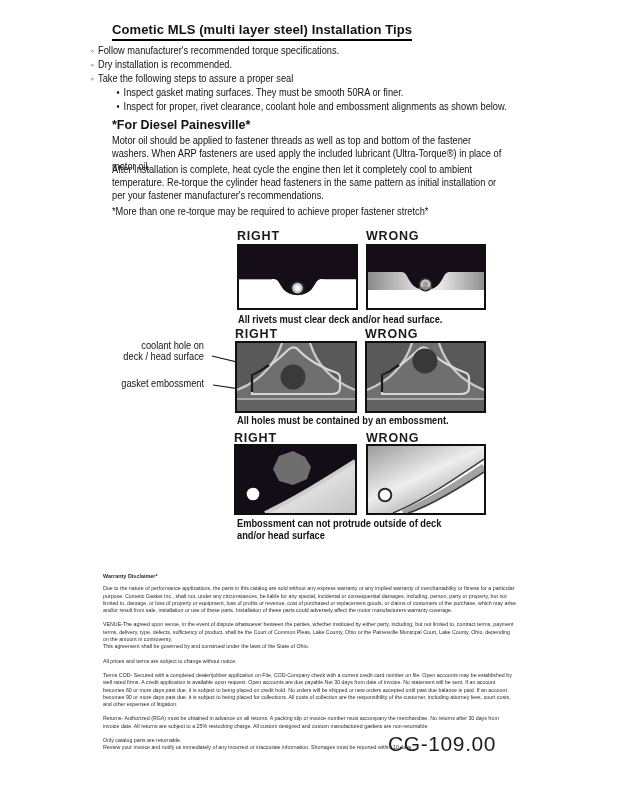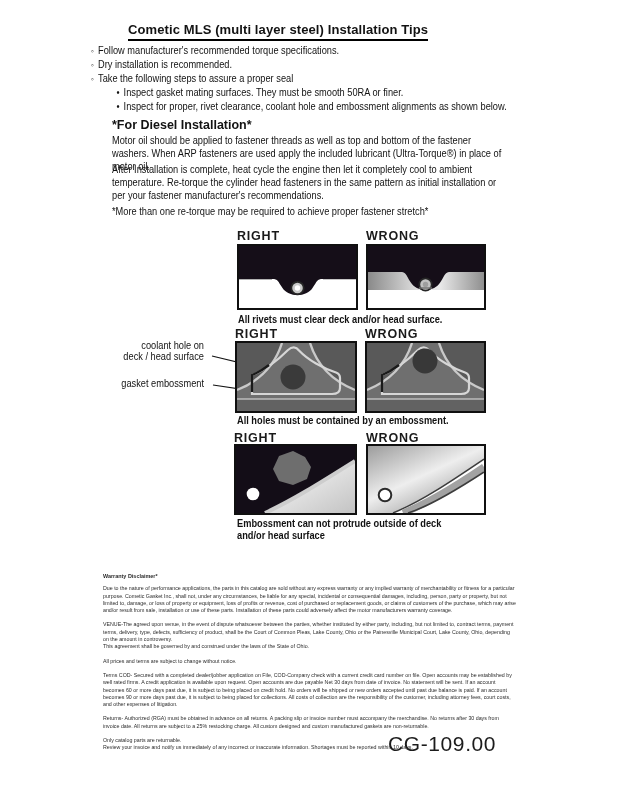--- a/index.html
+++ b/index.html
@@ -6,21 +6,21 @@
   body{
     width:618px;height:800px;position:relative;background:#ffffff;
     font-family:"Liberation Sans","DejaVu Sans",sans-serif;color:#121212;
     overflow:hidden;-webkit-font-smoothing:antialiased;
   }
   .abs{position:absolute;}
   .condensed{transform:scaleX(0.88);transform-origin:0 0;}
 
   
   .doc-title{
-    left:128px;top:22px;font-size:13px;font-weight:bold;
+    left:112px;top:22px;font-size:13px;font-weight:bold;
     border-bottom:2px solid #000;padding-bottom:2px;letter-spacing:0.1px;
   }
 
   
   .bullets{left:91px;top:44px;width:520px;font-size:10.5px;line-height:13.7px;}
   .b-row{display:flex;}
   .b-row .marker{width:8px;flex:0 0 8px;font-size:9px;line-height:14px;}
   .b-row.sub{padding-left:29px;}
   .b-row.sub .marker{font-size:10px;}
 
@@ -67,21 +67,21 @@
   <div class="b-row sub">
     <span class="marker">•</span>
     <span>Inspect gasket mating surfaces.  They must be smooth 50RA or finer.</span>
   </div>
   <div class="b-row sub">
     <span class="marker">•</span>
     <span>Inspect for proper, rivet clearance, coolant hole and embossment alignments as shown below.</span>
   </div>
 </div>
 
-<div class="abs diesel-heading">*For Diesel Installation*</div>
+<div class="abs diesel-heading">*For Diesel Painesville*</div>
 <div class="abs bodypara condensed p1">Motor oil should be applied to fastener threads as well as top and bottom of the fastener washers. When ARP fasteners are used apply the included lubricant (Ultra-Torque®) in place of motor oil.</div>
 <div class="abs bodypara condensed p2">After Installation is complete, heat cycle the engine then let it completely cool to ambient temperature. Re-torque the cylinder head fasteners in the same pattern as initial installation or per your fastener manufacturer's recommendations.</div>
 <div class="abs bodypara condensed pnote">*More than one re-torque may be required to achieve proper fastener stretch*</div>
 
 <div class="abs fig-head" style="left:237px;top:229px;width:121px;">RIGHT</div>
 <div class="abs fig-head" style="left:366px;top:229px;width:120px;">WRONG</div>
 
 <div class="abs panel" style="left:237px;top:244px;width:121px;height:66px;">
   <svg width="117" height="62" viewBox="0 0 117 62">
     <rect width="117" height="62" fill="#ffffff"></rect>

